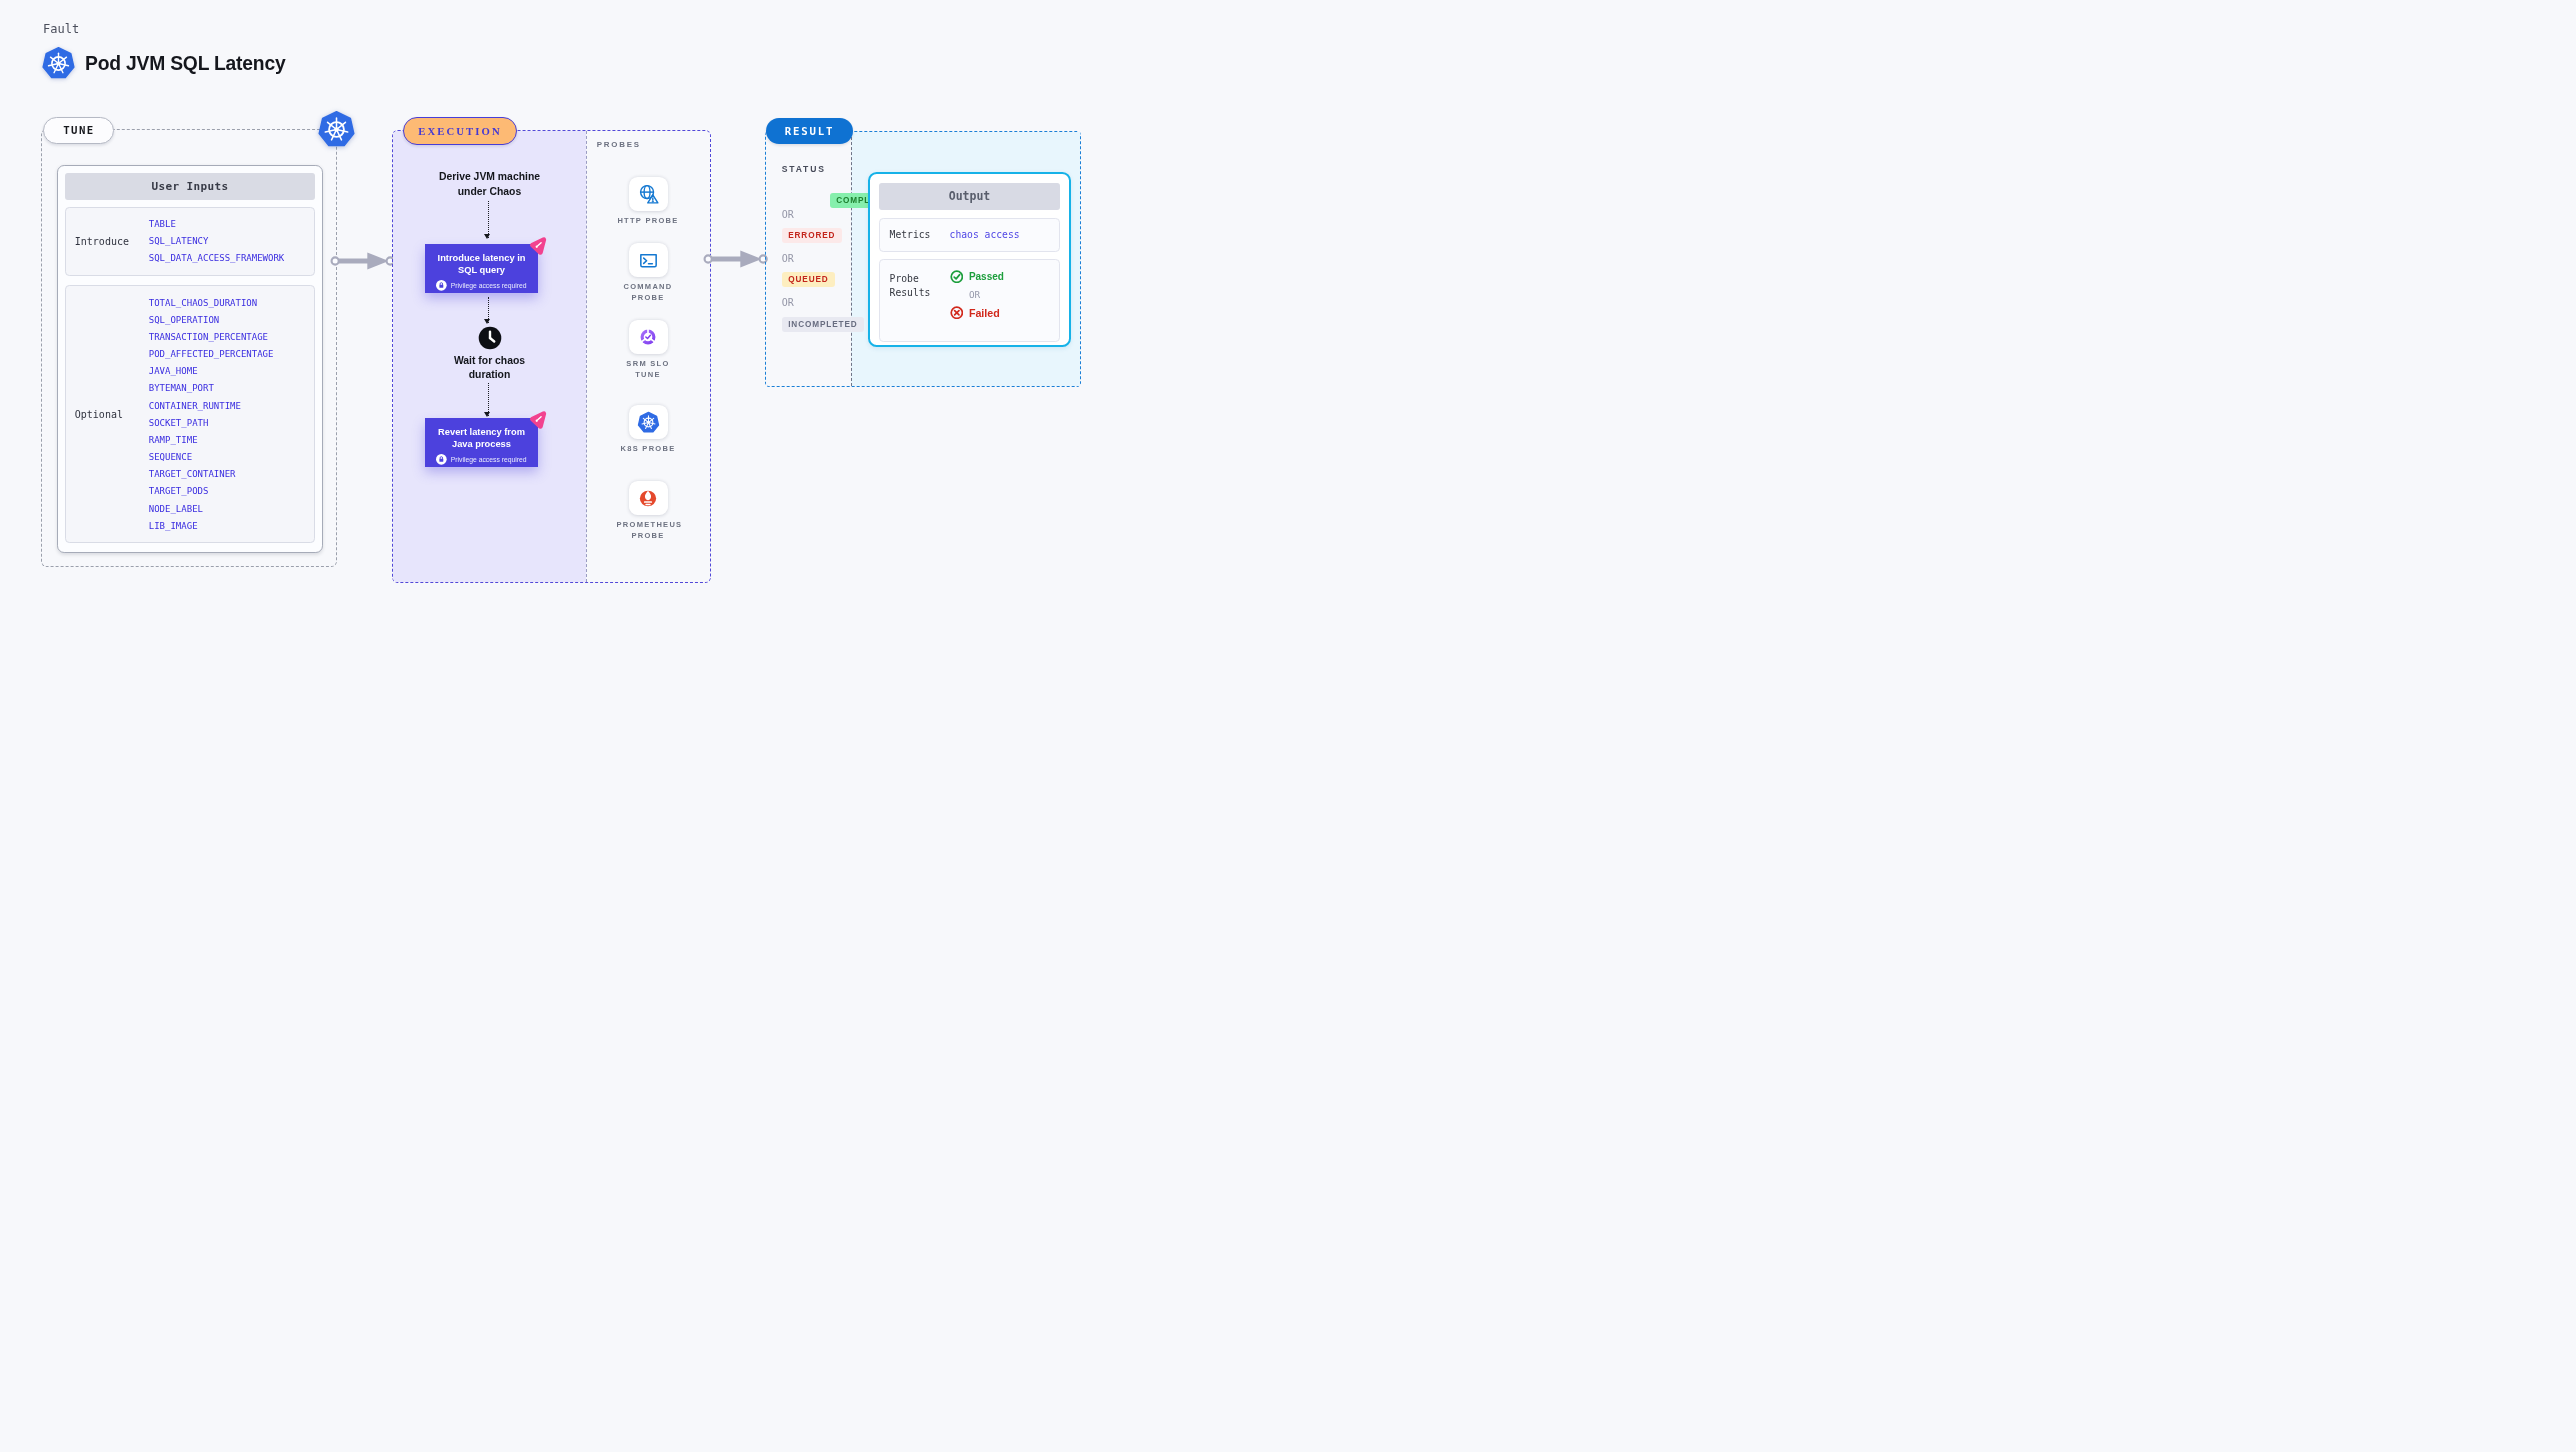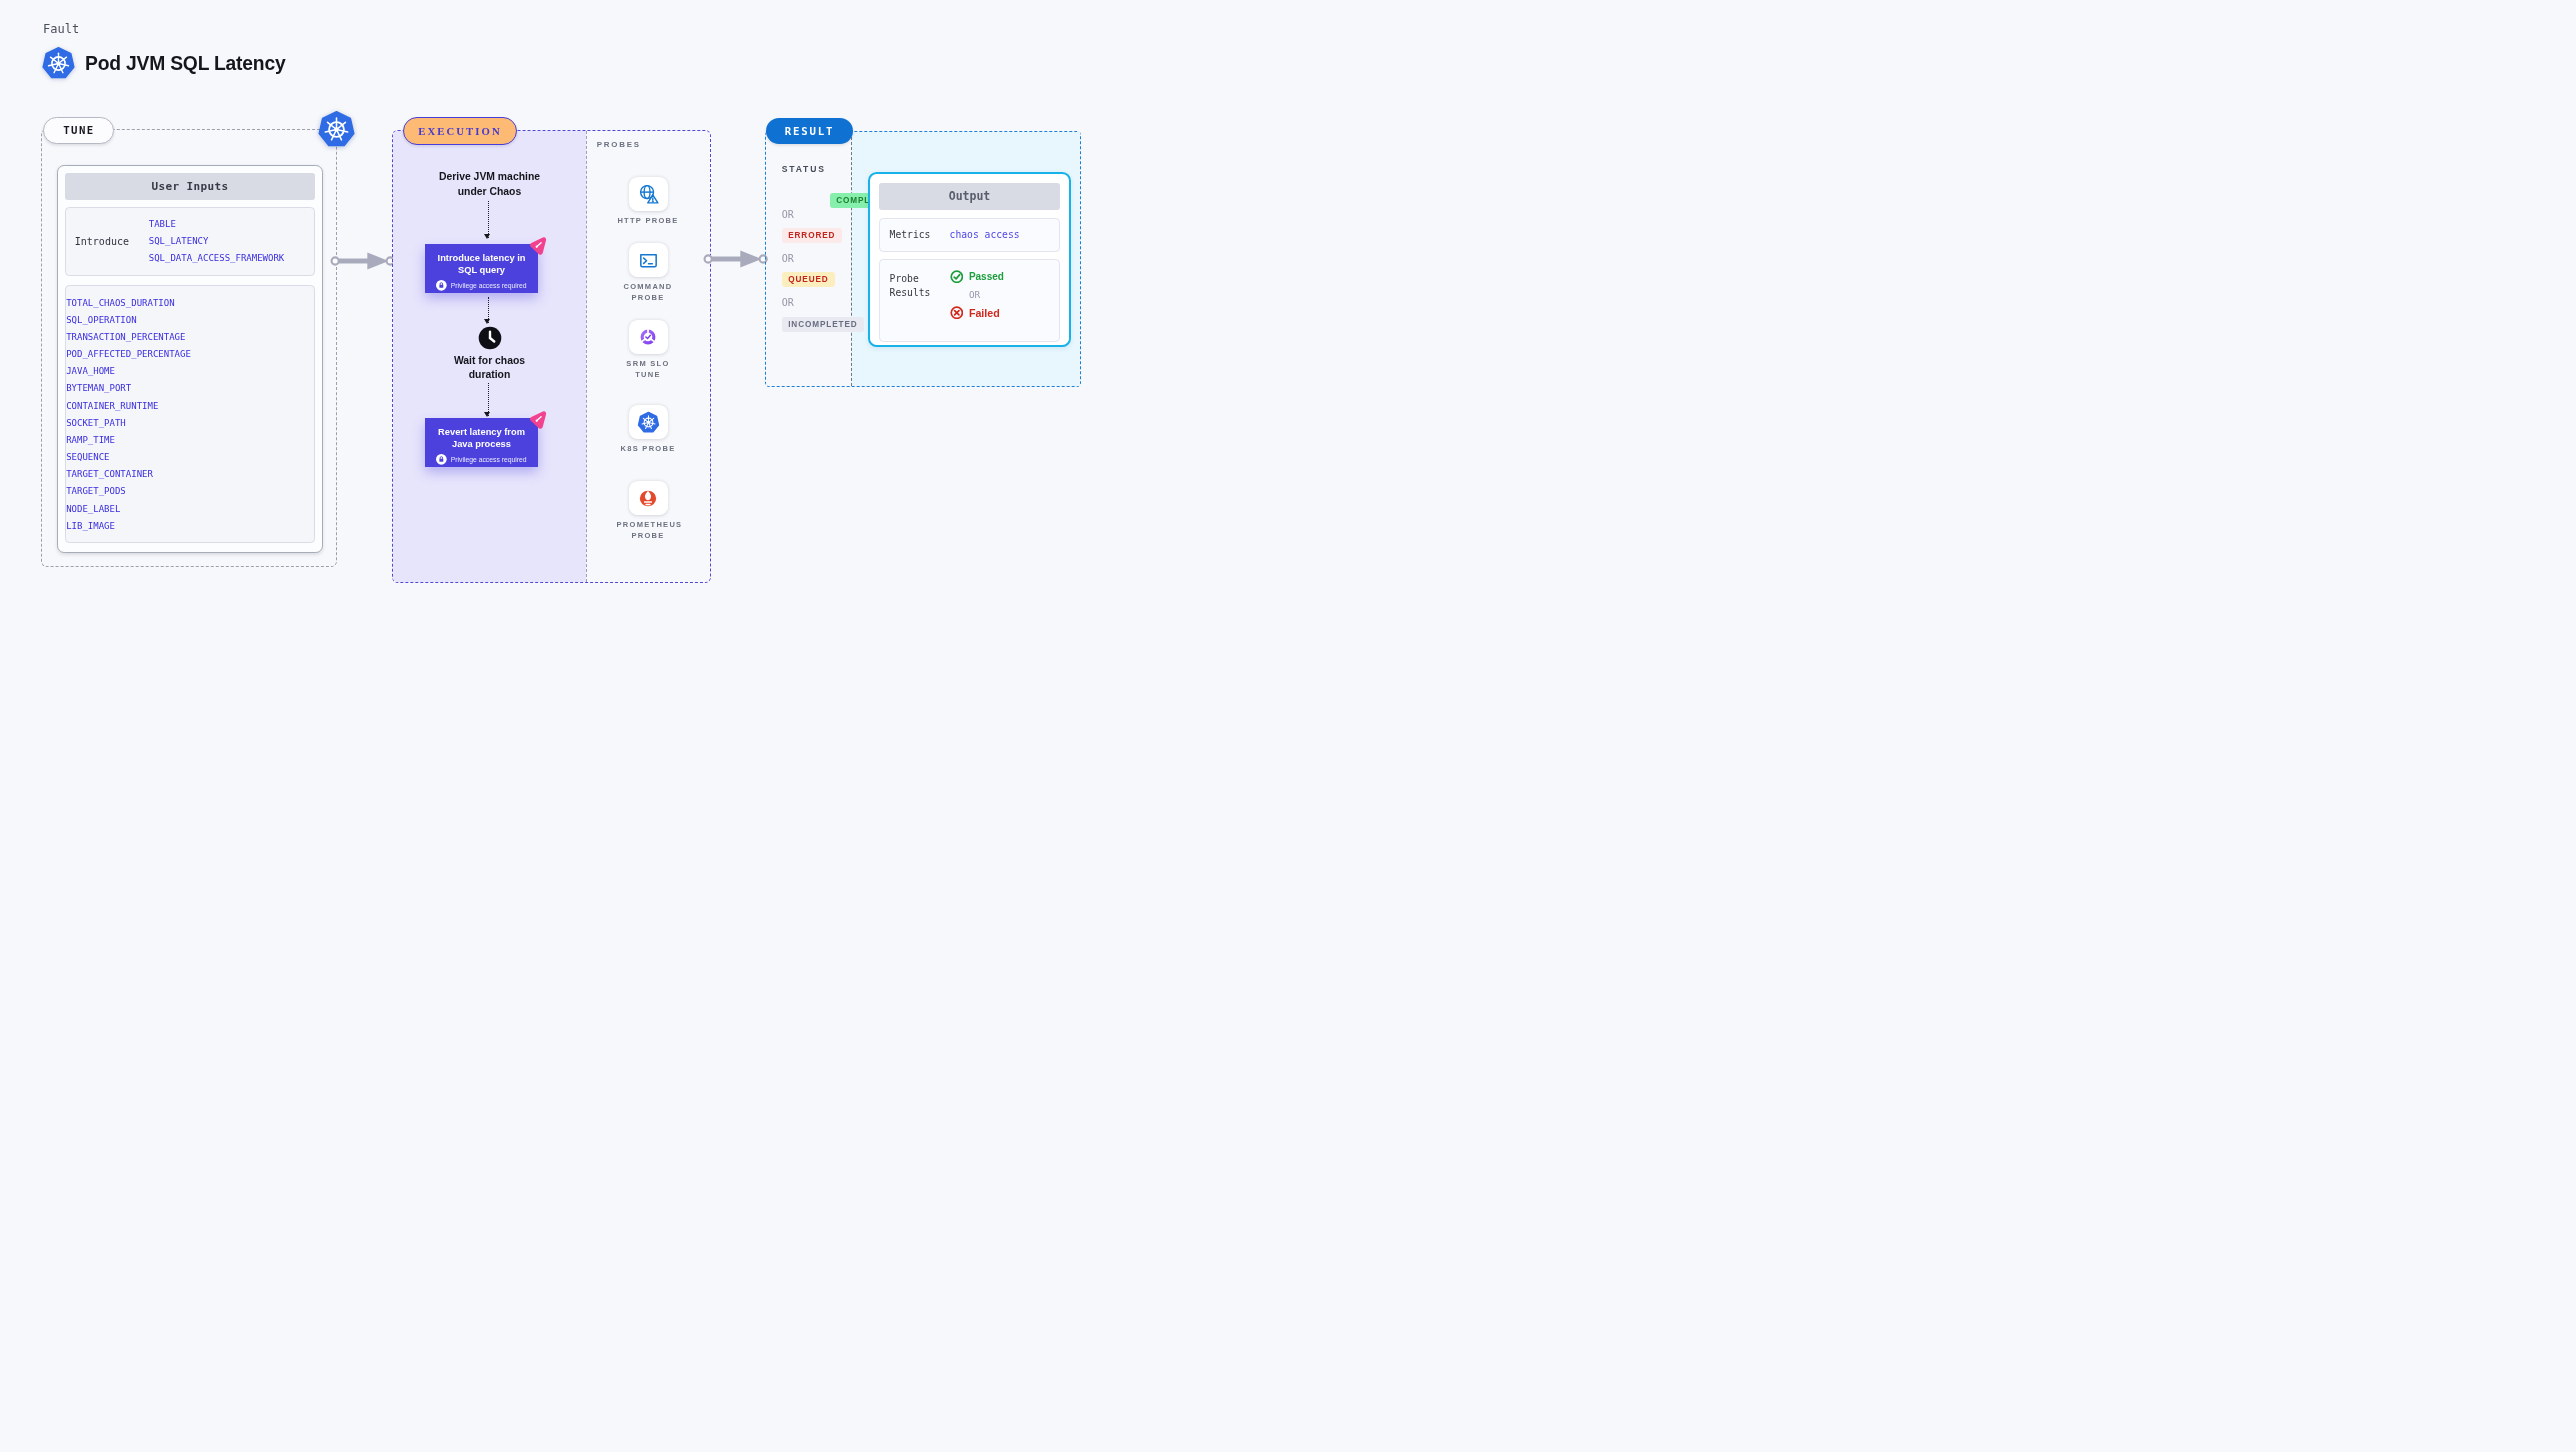--- a/index.html
+++ b/index.html
@@ -158,20 +158,21 @@
       <div class="param-row" style="height:67px;">
         <div class="param-label mono">Introduce</div>
         <div class="param-values mono">
           <span>TABLE</span>
           <span>SQL_LATENCY</span>
           <span>SQL_DATA_ACCESS_FRAMEWORK</span>
         </div>
       </div>
 
       <div class="param-row opt" style="height:256px;">
+        <div class="param-label mono">Optional</div>
         <div class="param-values mono">
           <span>TOTAL_CHAOS_DURATION</span>
           <span>SQL_OPERATION</span>
           <span>TRANSACTION_PERCENTAGE</span>
           <span>POD_AFFECTED_PERCENTAGE</span>
           <span>JAVA_HOME</span>
           <span>BYTEMAN_PORT</span>
           <span>CONTAINER_RUNTIME</span>
           <span>SOCKET_PATH</span>
           <span>RAMP_TIME</span>

